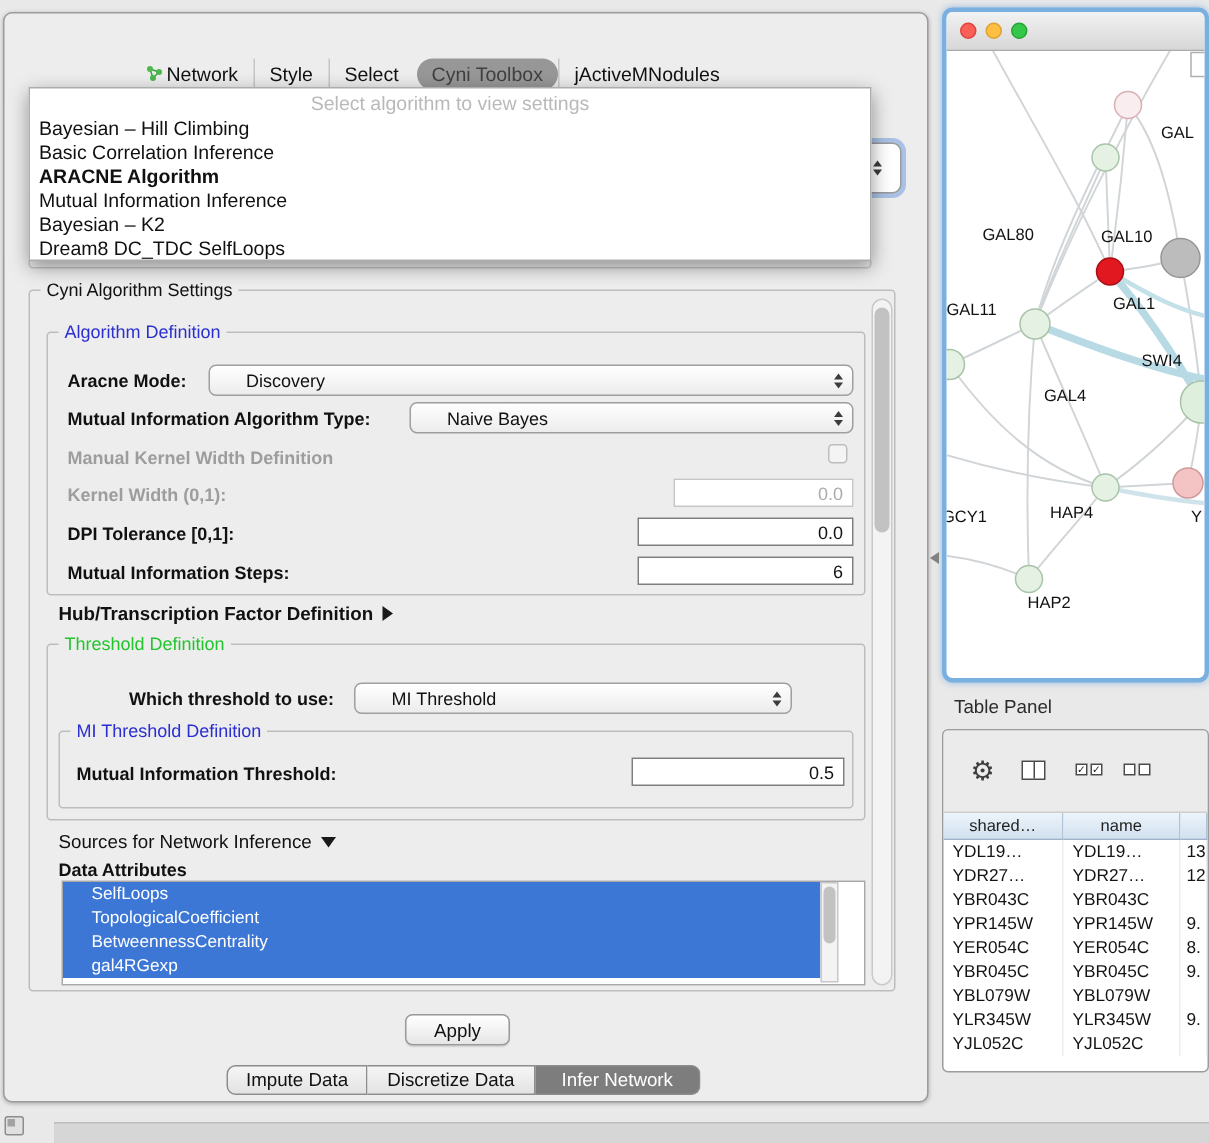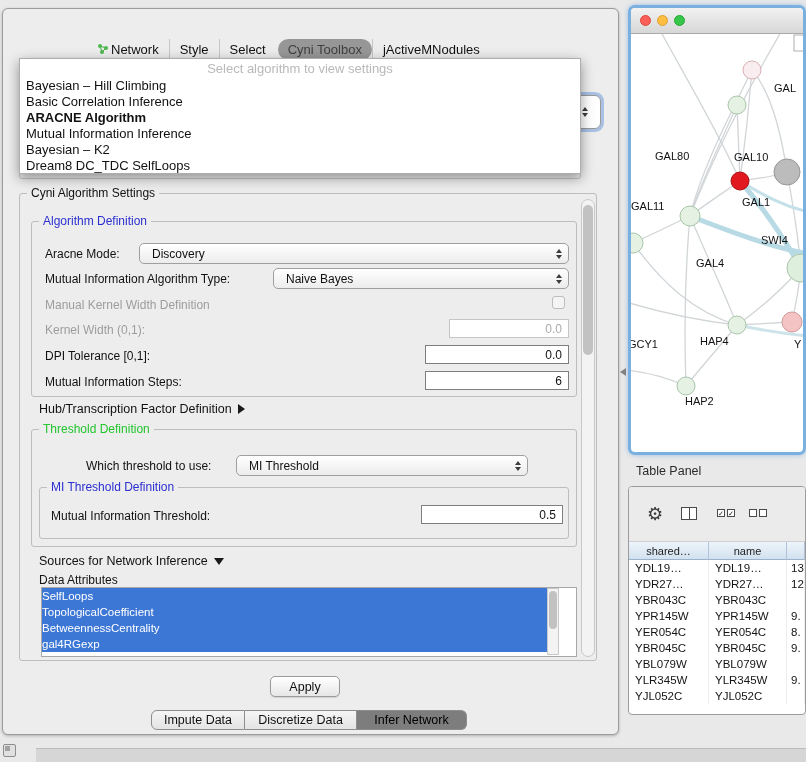--- a/index.html
+++ b/index.html
@@ -20,44 +20,44 @@
 #popup{left:16px;top:49px;width:562px;height:116px;background:#fff;border:1px solid #adadad;box-shadow:0 4px 12px rgba(0,0,0,.4);z-index:30}
 .ph{height:19px;line-height:19px;text-align:center;color:#b9b9b9;font-size:13px}
 .pitem{height:16px;line-height:16px;padding-left:6px;font-size:13px;white-space:nowrap}
 .pitem.bold{font-weight:bold}
 #combo-frag{left:566px;top:86px;width:32px;height:34px;background:#fff;border:1px solid #9a9a9a;border-radius:6px;box-shadow:0 0 0 3px rgba(100,150,220,.5);z-index:5;display:flex;align-items:center;justify-content:center}
 #hidden-frag{left:16px;top:118px;width:562px;height:52px;border:1px solid #c6c6c6;border-radius:3px;z-index:1}
 
 .grp{border:1px solid #bdbdbd;border-radius:3px}
 .gtitle{font-size:12px;background:#ededed;padding:0 4px;line-height:14px;white-space:nowrap}
 .blue{color:#2b2fd0}.green{color:#23c52d}
-.lbl{font-size:12px;font-weight:normal;white-space:nowrap}
+.lbl{font-size:12px;font-weight:bold;white-space:nowrap}
 .lbl.dis{color:#9d9d9d}
 .plain{font-size:12.5px;white-space:nowrap}
-.combo{height:21px;background:linear-gradient(#ffffff,#ececec);border:1px solid #9f9f9f;border-radius:5px;display:flex;align-items:center;padding:0 6px 0 12px;font-size:12px}
+.combo{height:21px;background:linear-gradient(#ffffff,#ececec);border:1px solid #9f9f9f;border-radius:5px;display:flex;align-items:center;padding:0 6px 0 24px;font-size:12px}
 .spin{margin-left:auto;display:flex;flex-direction:column;gap:2px;align-items:center}
 .spin i{display:block;width:0;height:0;border-left:3.5px solid transparent;border-right:3.5px solid transparent}
 .spin .up{border-bottom:4px solid #3c3c3c}
 .spin .dn{border-top:4px solid #3c3c3c}
 .field{background:#fff;border:1px solid #7e7e7e;display:flex;align-items:center;justify-content:flex-end;padding-right:6px;font-size:12px}
 .field.dis{border-color:#c6c6c6;color:#ababab}
 .chk{width:13px;height:13px;border:1px solid #bdbdbd;background:#f4f4f4;border-radius:3px}
 .tri-r{width:0;height:0;border-top:5px solid transparent;border-bottom:5px solid transparent;border-left:7px solid #1a1a1a;display:inline-block;margin-left:6px}
 .tri-d{width:0;height:0;border-left:5px solid transparent;border-right:5px solid transparent;border-top:7px solid #1a1a1a;display:inline-block;margin-left:6px;vertical-align:middle}
 .hrow{display:flex;align-items:center}
 .listbox{background:#fff;border:1px solid #a8a8a8}
-.lrow{font-size:11.5px;line-height:16px;color:#fff;background:#3d77d6;padding-left:0;white-space:nowrap;overflow:hidden}
+.lrow{font-size:11.5px;line-height:16px;color:#fff;background:#3d77d6;padding-left:19px;white-space:nowrap;overflow:hidden}
 .sb-track{background:#f3f3f3;border:1px solid #c9c9c9;border-radius:7px}
 .sb-thumb{background:#c2c2c2;border-radius:5px}
 .btn{border:1px solid #9a9a9a;border-radius:5px;background:linear-gradient(#fff,#e6e6e6);display:flex;align-items:center;justify-content:center;font-size:12.5px;box-shadow:0 1px 1px rgba(0,0,0,.12)}
 .seg{display:flex;align-items:center;justify-content:center;font-size:12.5px;background:linear-gradient(#f5f5f5,#e3e3e3);border:1px solid #8d8d8d;color:#111}
 .seg.first{border-radius:6px 0 0 6px}
 .seg.last{border-radius:0 6px 6px 0;border-left:none}
 .seg.mid{border-left:none}
-.seg.active{background:#7d7d7d;color:#000000}
+.seg.active{background:#7d7d7d;color:#ffffff}
 
 #netwin{left:628px;top:5px;width:178px;height:450px;border:3px solid #79b0e0;border-radius:7px;background:#fff;overflow:hidden;box-shadow:0 0 5px rgba(90,150,215,.55)}
 #nw-bar{left:0;top:0;width:100%;height:26px;background:linear-gradient(#f2f2f2,#d7d7d7);border-bottom:1px solid #ababab;display:flex;align-items:center;padding-left:9px;gap:6px}
 .tl{width:11px;height:11px;border-radius:50%;display:inline-block}
 .tl.r{background:#fb5f57;border:1px solid #df443c}
 .tl.y{background:#fdbe41;border:1px solid #dfa133}
 .tl.g{background:#34c749;border:1px solid #28a534}
 
 #tp-label{left:636px;top:464px;font-size:12.5px;color:#2b2b2b}
 #tpwin{left:628px;top:486px;width:178px;height:229px;background:#fff;border:1px solid #9c9c9c;border-radius:4px;overflow:hidden}

